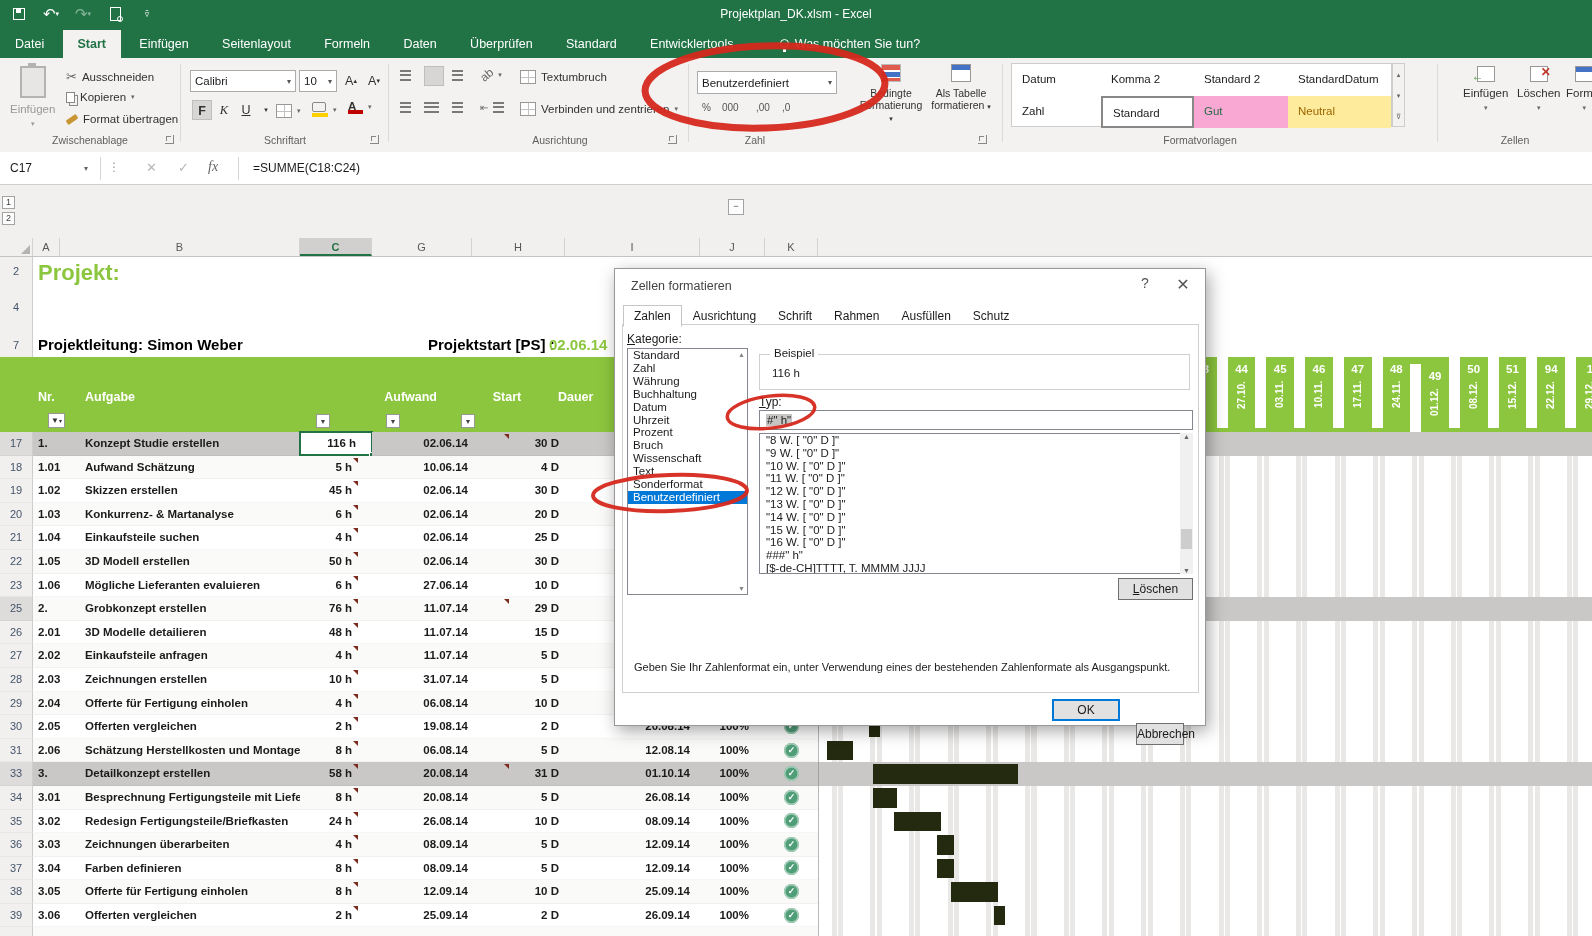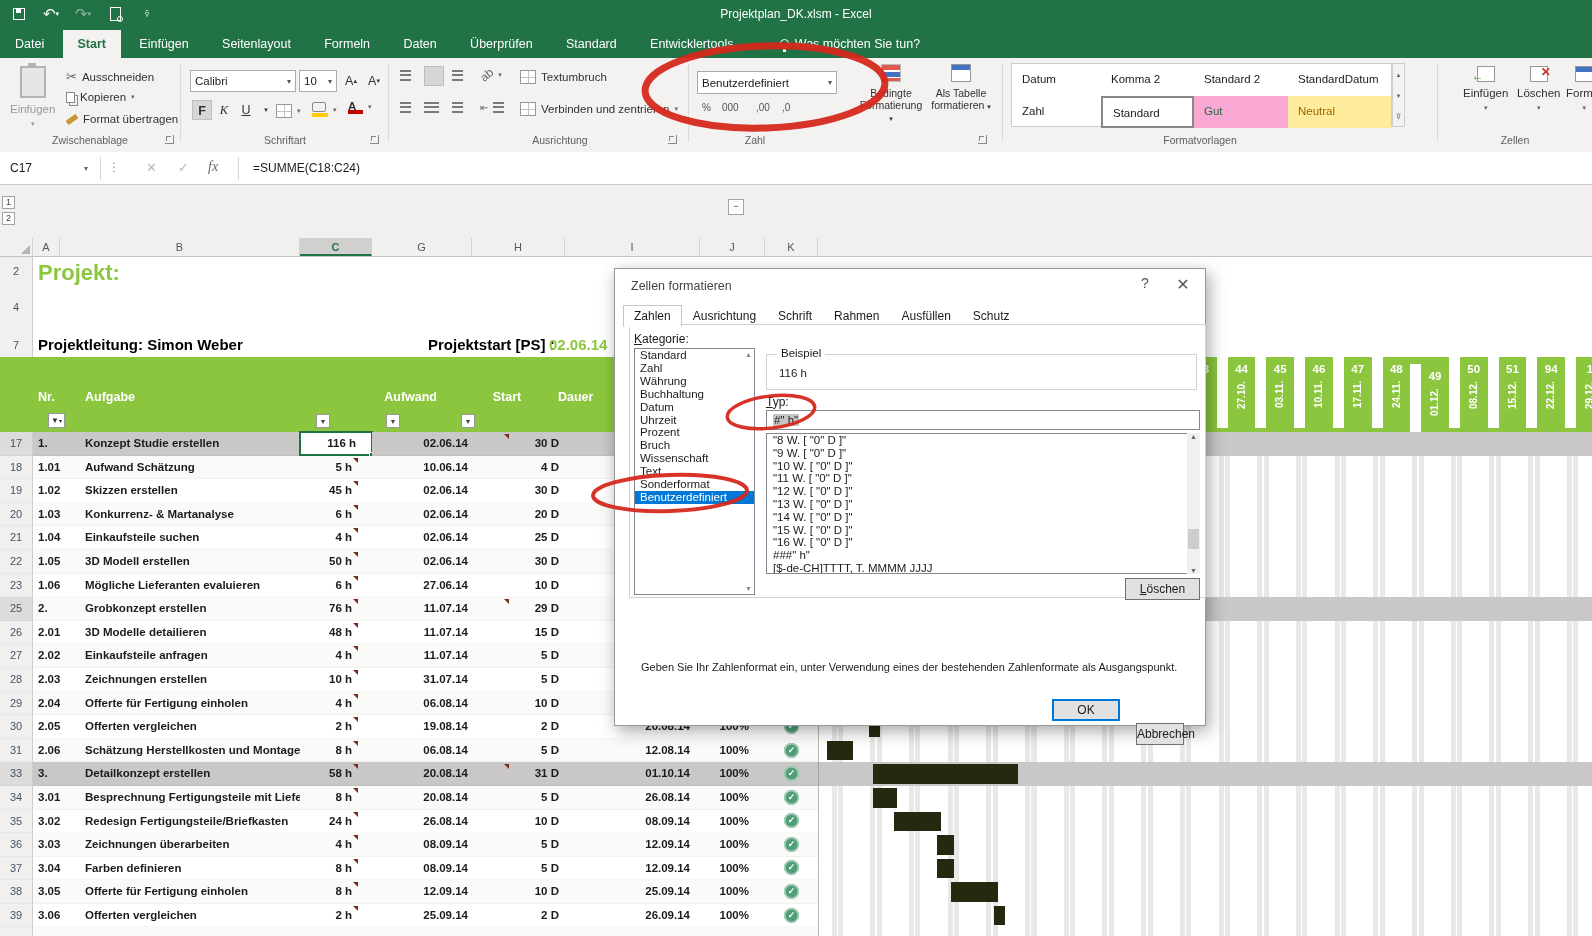--- a/index.html
+++ b/index.html
@@ -106,21 +106,21 @@
 .handle{position:absolute;right:-2px;bottom:-2px;width:5px;height:5px;background:#217346;border:1px solid #fff}
 .ddbtn{position:absolute;right:-19px;top:1px;width:17px;height:21px;background:#fff;border:1px solid #9a9896;text-align:center;line-height:20px;font-size:8px;color:#444;padding:0}
 .gline{position:absolute;width:1px;background:#8a8886}
 
 .dialog{left:614px;top:268px;width:592px;height:458px;background:#fff;border:1px solid #9a9896;box-shadow:3px 5px 16px rgba(0,0,0,.35);z-index:10;font-size:12px;color:#1b1b1b}
 .dtitle{position:absolute;left:16px;top:10px;font-size:12.5px;color:#444}
 .dclose,.dhelp{position:absolute;top:6px;font-size:14px;color:#555;width:28px;text-align:center}
 .dtabs{position:absolute;left:8px;top:36px;display:flex}
 .dtab{padding:3px 10px;border:1px solid transparent;font-size:12px}
 .dtab.active{border:1px solid #c8c6c4;border-bottom:1px solid #fff;background:#fff;position:relative;z-index:2}
-.dpanel{position:absolute;left:14px;top:55px;width:577px;height:274px;border:1px solid #d2d0ce;background:#fff}
+.dpanel{position:absolute;left:7px;top:55px;width:577px;height:369px;border:1px solid #d2d0ce;background:#fff}
 .mnemonic::first-letter{text-decoration:underline}
 .catlabel{position:absolute;left:4px;top:7px}
 .catlist{position:absolute;left:4px;top:23px;width:121px;height:247px;border:1px solid #828790;overflow:hidden}
 .catitem{font-size:11.5px;line-height:12.9px;padding-left:5px;white-space:nowrap}
 .catitem.sel{background:#0078d7;color:#fff}
 .lscroll{position:absolute;right:0;top:0;width:12px;height:100%;font-size:7px;color:#8a8886;text-align:center}
 .bspbox{position:absolute;left:136px;top:29px;width:431px;height:36px;border:1px solid #d2d0ce}
 .bsplegend{position:absolute;left:10px;top:-8px;background:#fff;padding:0 4px;font-size:11.5px}
 .bspval{position:absolute;left:12px;top:12px;font-size:11.5px}
 .typlabel{position:absolute;left:136px;top:70px}

